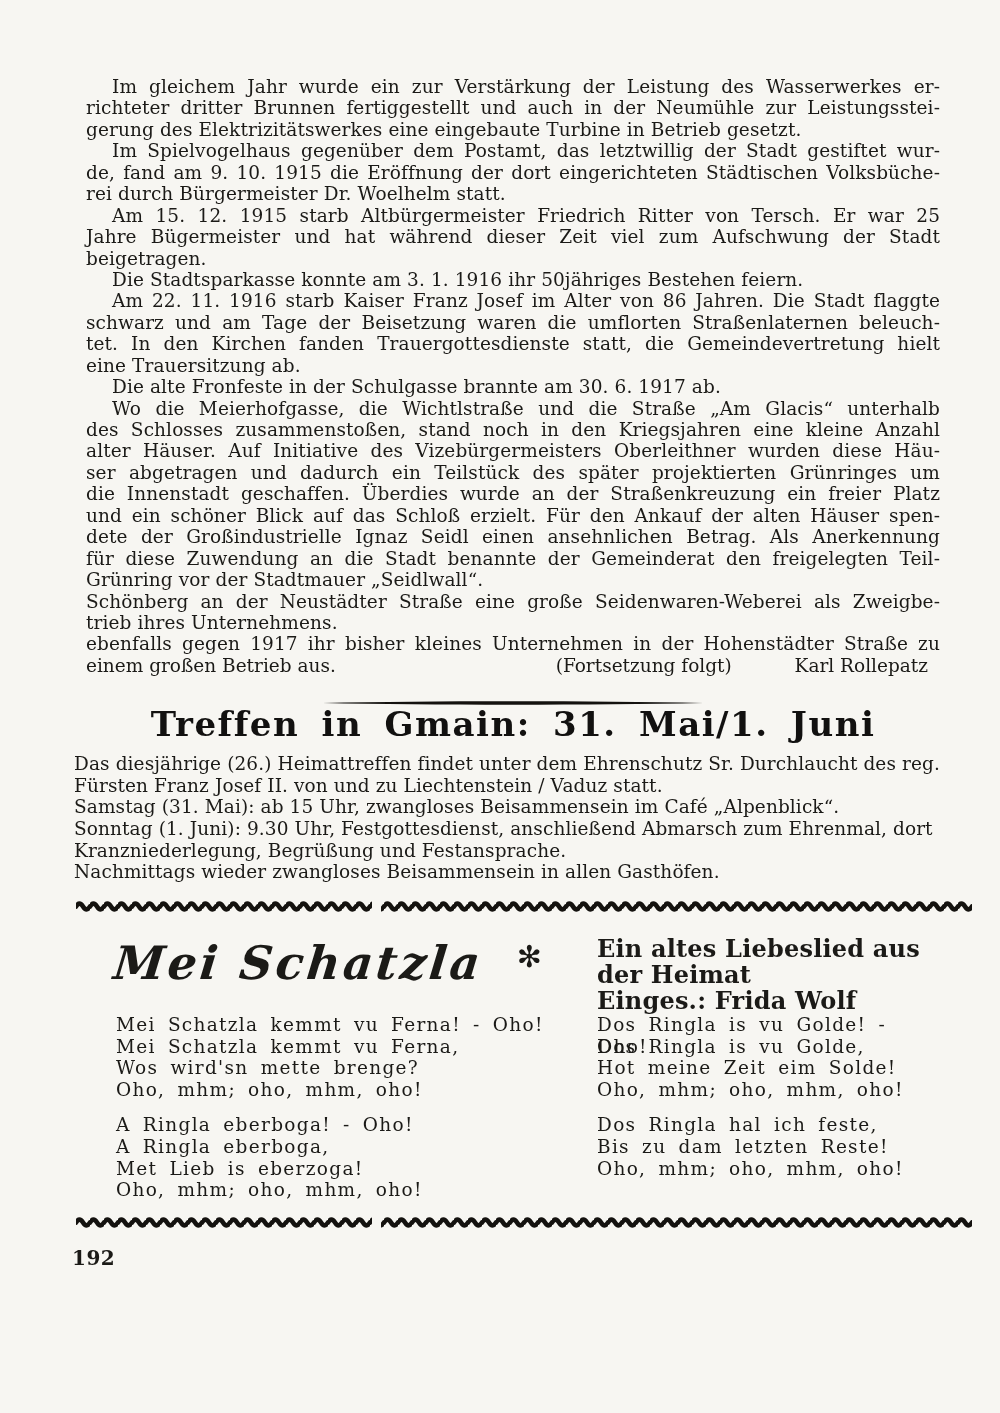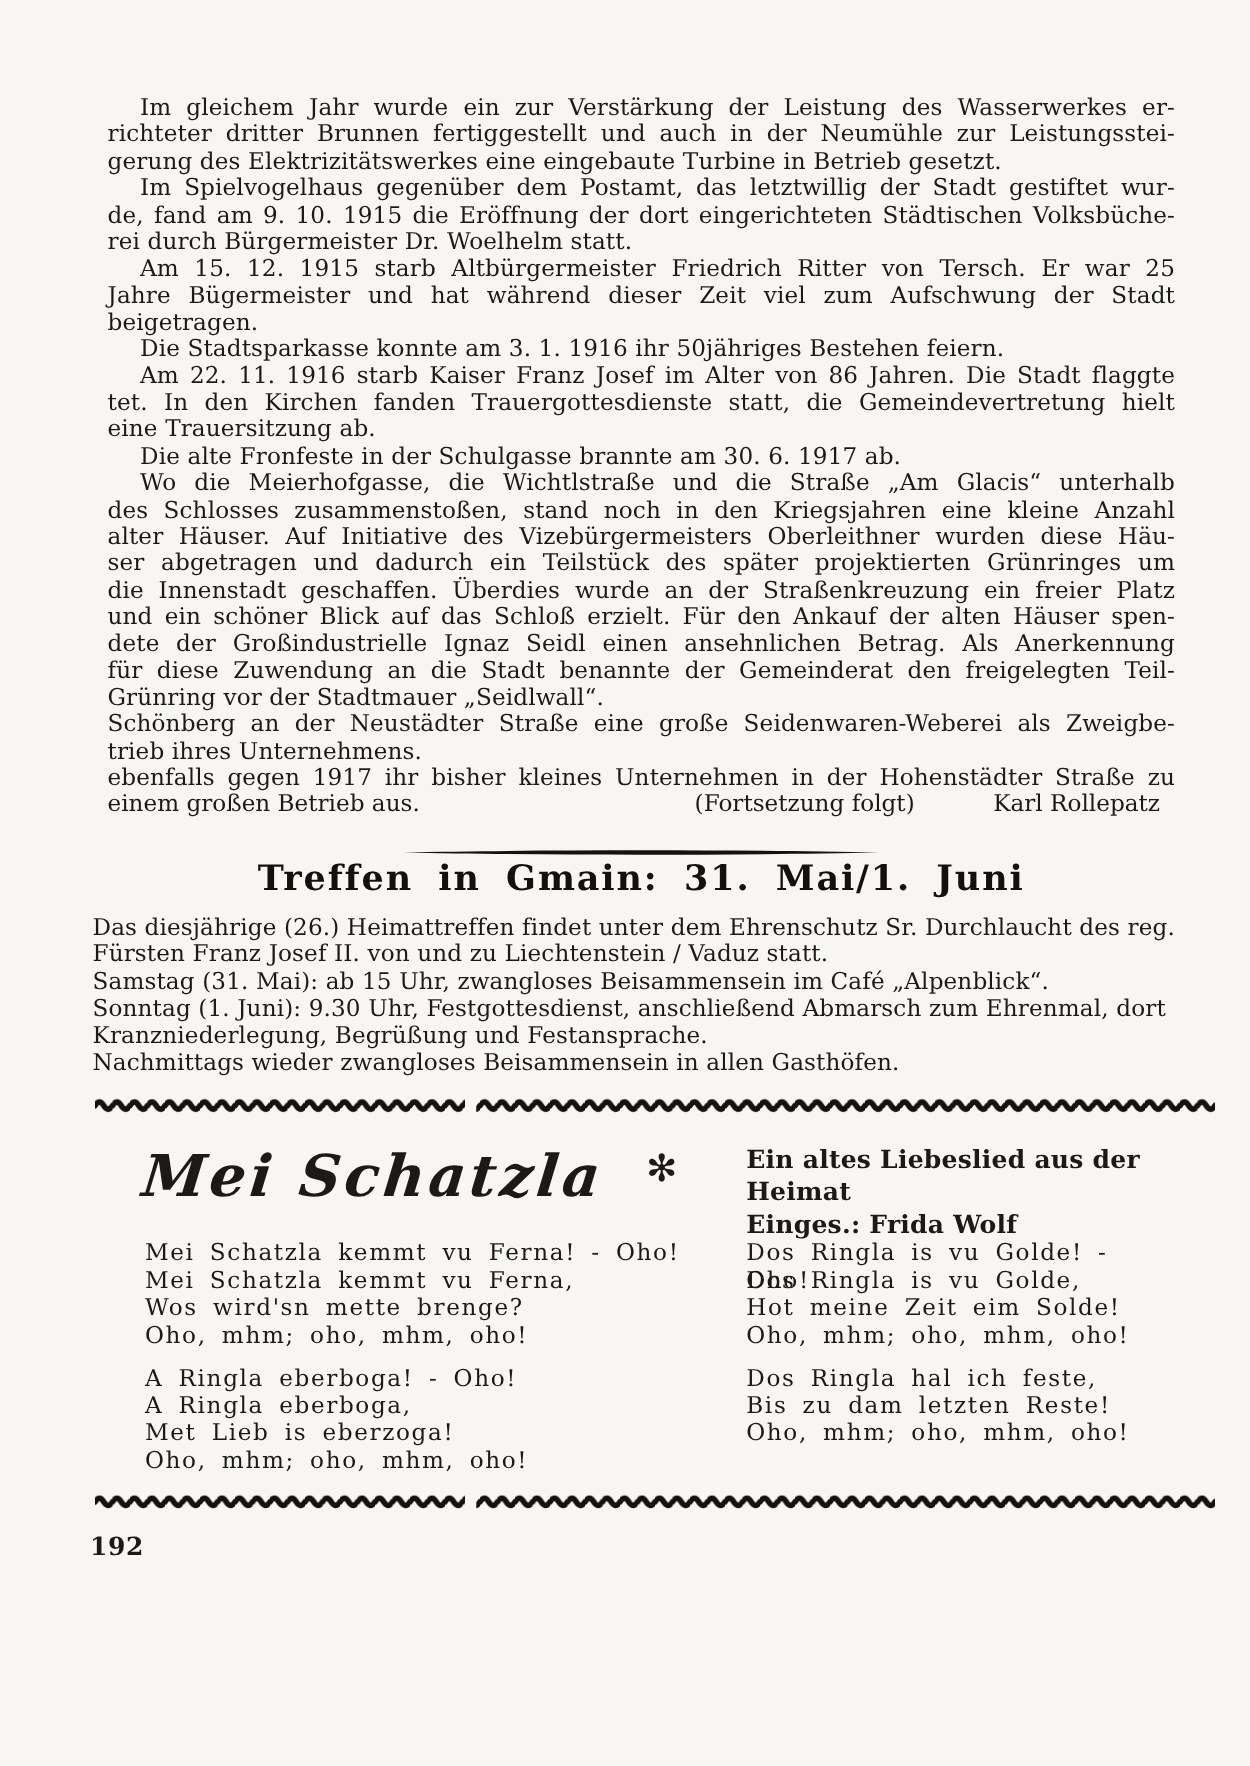--- a/index.html
+++ b/index.html
@@ -31,21 +31,21 @@
     position:relative;
     line-height:21.45px;height:21.45px;
     font-size:18.5px;
   }
   .cont-center{position:absolute;left:55%;}
   .cont-right{position:absolute;right:12px;}
   
   .rule-wrap{text-align:center;margin-top:15px;height:6px;}
   .meeting-title{
     margin:7px 0 0 0;
-    font-size:28px;
+    font-size:34px;
     font-weight:bold;
     text-align:center;
     letter-spacing:1.5px;
     word-spacing:9px;
     line-height:40px;
     color:#121110;
   }
   .meeting-lines{margin-top:9px;margin-left:-12px;font-size:18.5px;}
   .mline{line-height:21.6px;height:21.6px;letter-spacing:.1px;}
   
@@ -67,21 +67,21 @@
     line-height:66px;
     display:inline-block;
     transform:skewX(-6deg);
   }
   .song-star{
     font-family:"DejaVu Sans", sans-serif;
     font-size:30px;
     margin-left:34px;
     vertical-align:12px;
   }
-  .song-header-cell{padding-left:45px;padding-top:6px;font-size:20px;}
+  .song-header-cell{padding-left:45px;padding-top:6px;font-size:24px;}
   .song-header-line{font-weight:bold;line-height:26px;letter-spacing:.2px;}
   .verse-col{font-size:18.5px;}
   .verse-col.left{padding-left:42px;}
   .verse-col.right{padding-left:45px;}
   .verse + .verse{margin-top:13px;}
   .vline{
     line-height:21.8px;height:21.8px;
     letter-spacing:1.3px;
     word-spacing:5px;
   }
@@ -113,20 +113,21 @@
         <div>
           <div class="tline indent">Am 15. 12. 1915 starb Altbürgermeister Friedrich Ritter von Tersch. Er war 25</div>
           <div class="tline">Jahre Bügermeister und hat während dieser Zeit viel zum Aufschwung der Stadt</div>
           <div class="tline final">beigetragen.</div>
         </div>
         <div>
           <div class="tline indent final">Die Stadtsparkasse konnte am 3. 1. 1916 ihr 50jähriges Bestehen feiern.</div>
         </div>
         <div>
           <div class="tline indent">Am 22. 11. 1916 starb Kaiser Franz Josef im Alter von 86 Jahren. Die Stadt flaggte</div>
+          <div class="tline">schwarz und am Tage der Beisetzung waren die umflorten Straßenlaternen beleuch-</div>
           <div class="tline">tet. In den Kirchen fanden Trauergottesdienste statt, die Gemeindevertretung hielt</div>
           <div class="tline final">eine Trauersitzung ab.</div>
         </div>
         <div>
           <div class="tline indent final">Die alte Fronfeste in der Schulgasse brannte am 30. 6. 1917 ab.</div>
         </div>
         <div>
           <div class="tline indent">Wo die Meierhofgasse, die Wichtlstraße und die Straße „Am Glacis“ unterhalb</div>
           <div class="tline">des Schlosses zusammenstoßen, stand noch in den Kriegsjahren eine kleine Anzahl</div>
           <div class="tline">alter Häuser. Auf Initiative des Vizebürgermeisters Oberleithner wurden diese Häu-</div>

